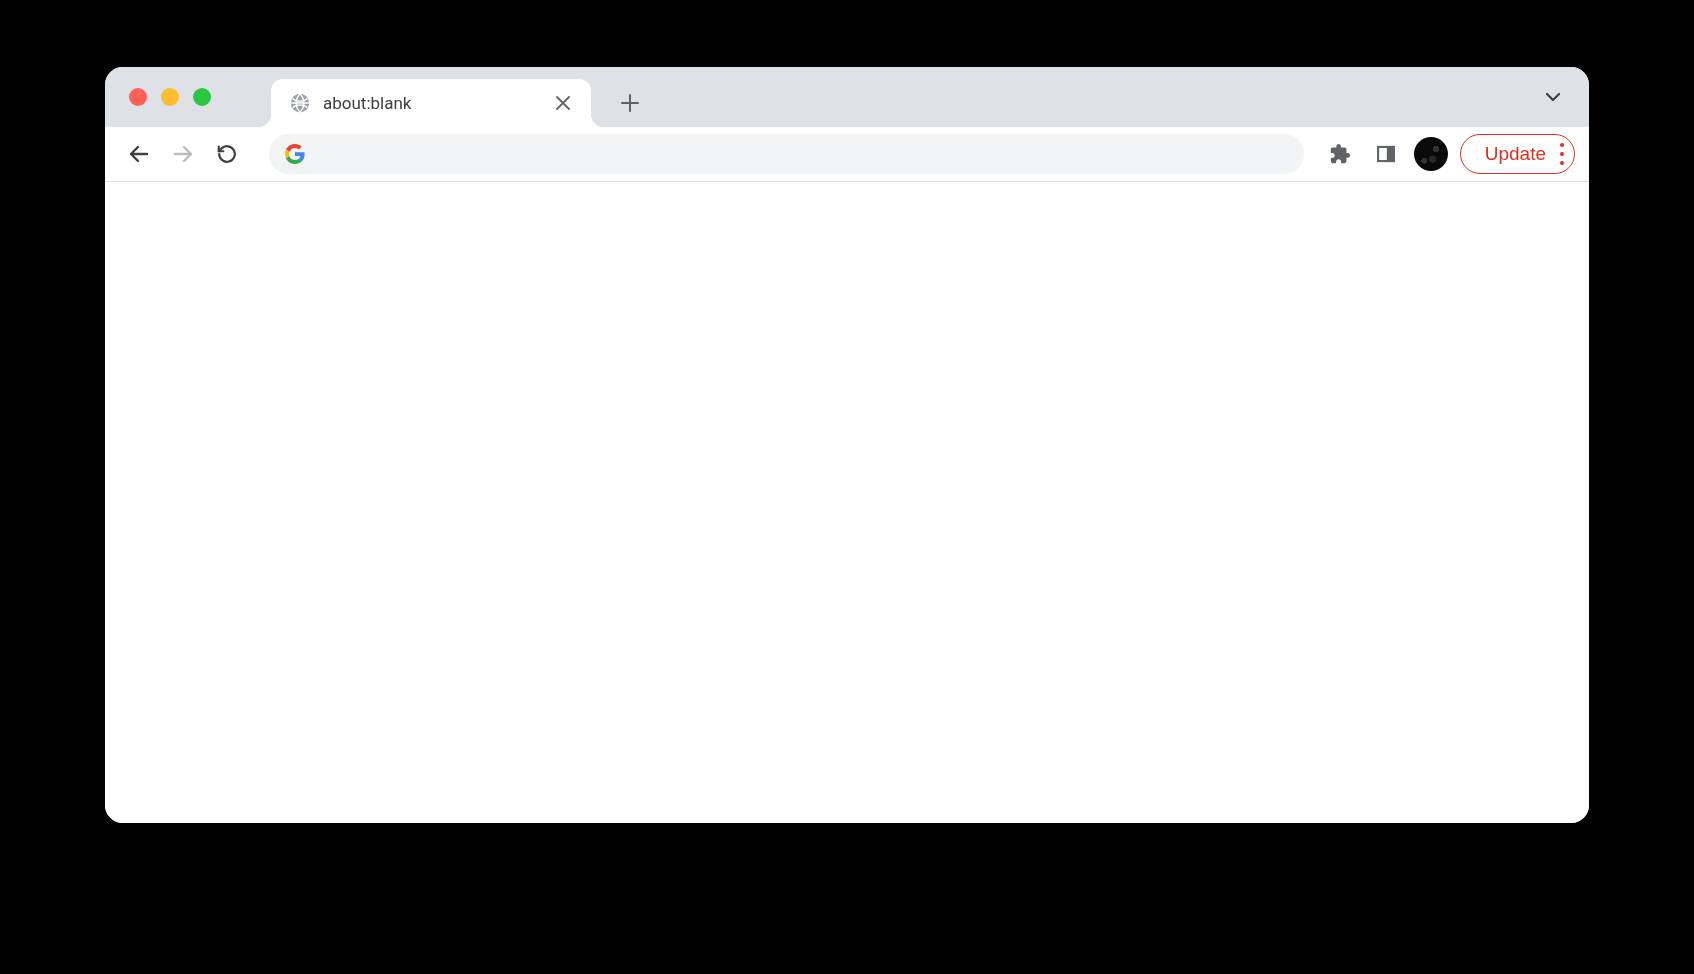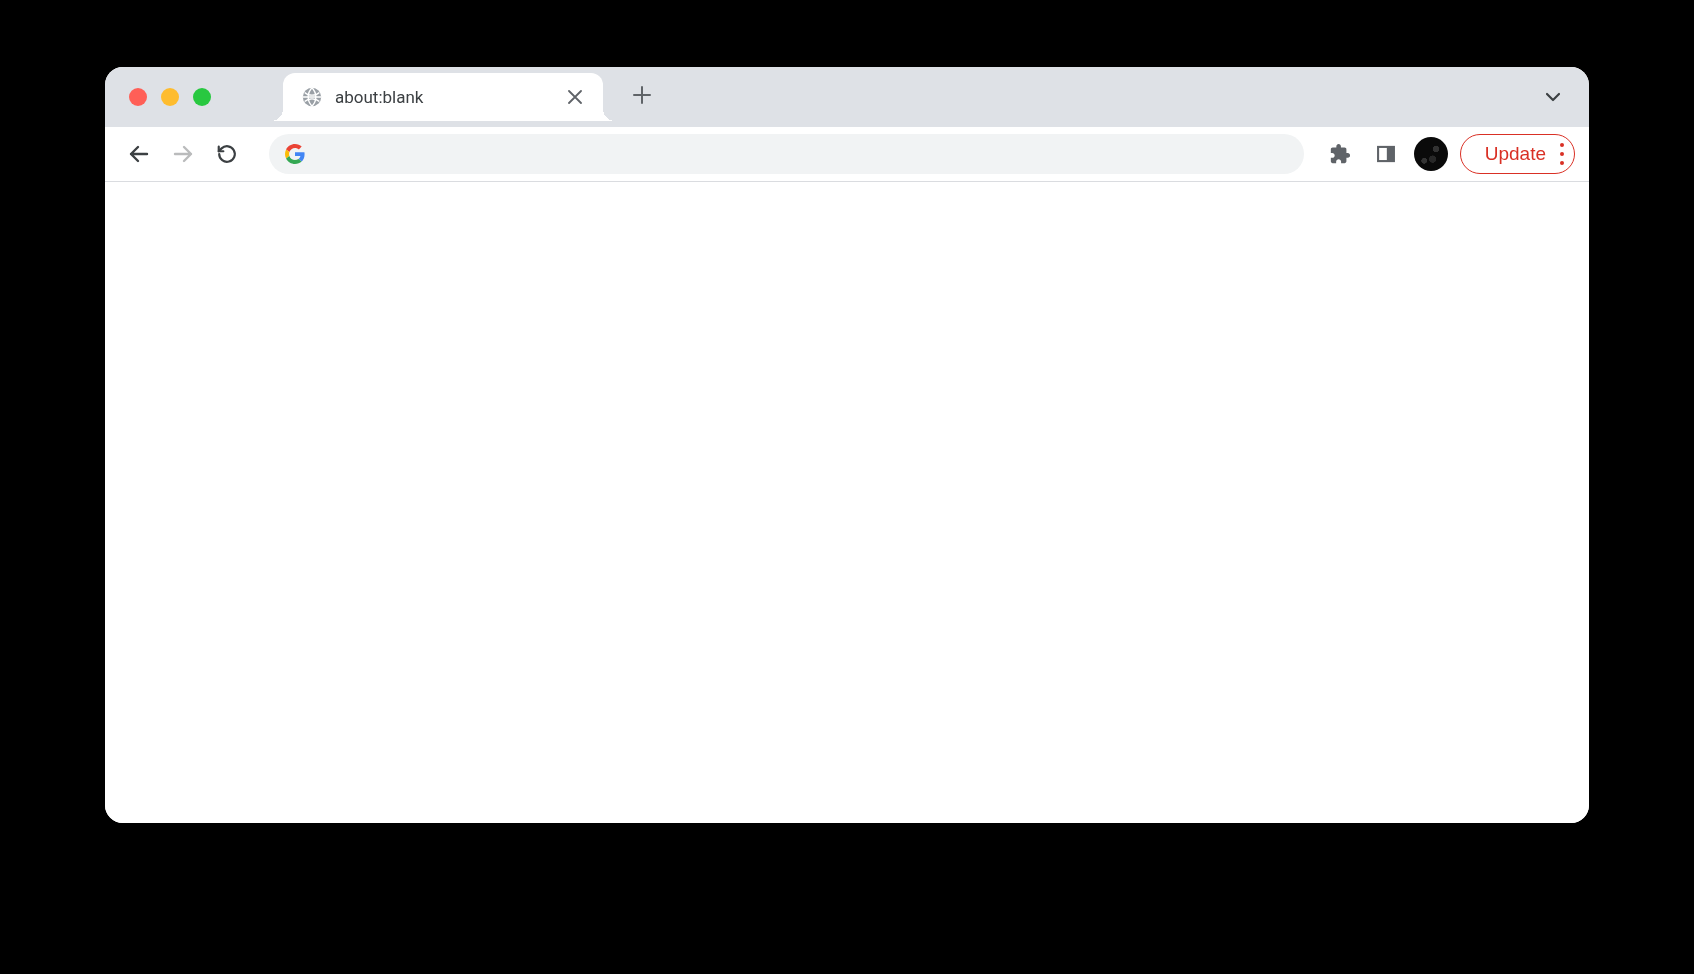--- a/index.html
+++ b/index.html
@@ -27,22 +27,22 @@
       overflow: hidden;
       display: flex;
       flex-direction: column;
     }
     
     
     .tab-bar {
       height: 60px;
       background: #dee1e6;
       display: flex;
-      align-items: center;
-      padding-left: 38px;
+      align-items: flex-end;
+      padding-left: 26px;
       position: relative;
     }
     
     .traffic-lights {
       display: flex;
       gap: 14px;
       align-items: center;
       position: absolute;
       top: 50%;
       transform: translateY(-50%);

